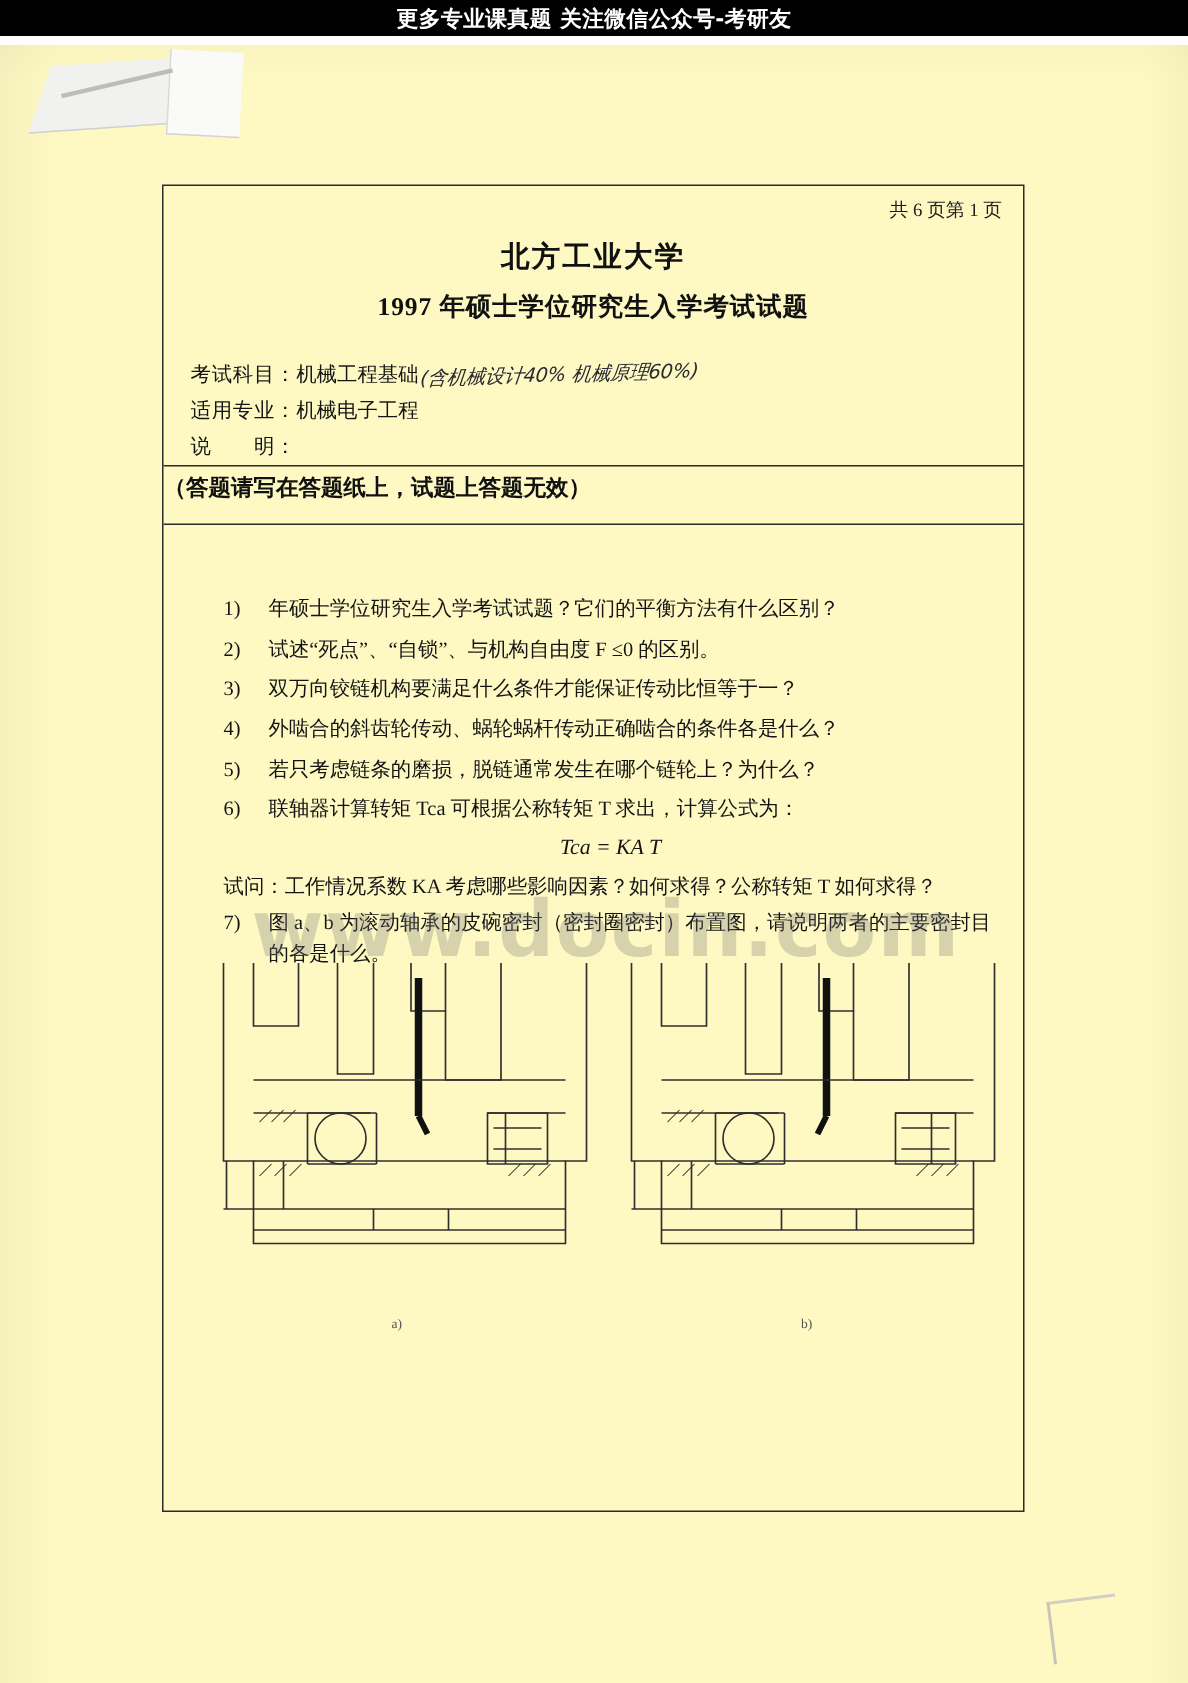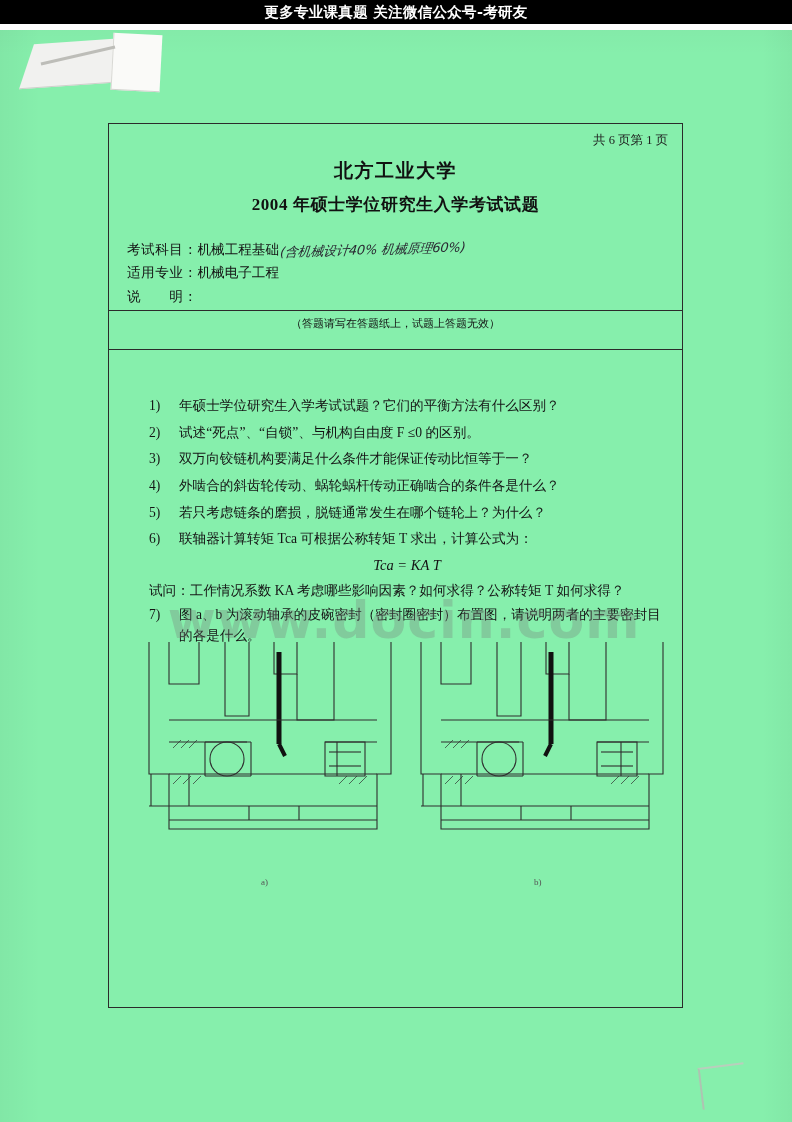--- a/index.html
+++ b/index.html
@@ -35,21 +35,21 @@
     letter-spacing: 0.3px;
     white-space: nowrap;
   }
 
   
   .scan {
     position: absolute;
     left: 0; top: 30px;
     width: 792px;
     height: 1092px;
-    background: #86efac;
+    background: #fef9c3;
     overflow: hidden;
   }
   
   .scan::before {
     content: "";
     position: absolute;
     left: 0; top: 0; right: 0; bottom: 0;
     background:
       linear-gradient(to right, rgba(0,0,0,0.035) 0px, rgba(0,0,0,0) 40px),
       linear-gradient(to left, rgba(0,0,0,0.03) 0px, rgba(0,0,0,0) 30px),
@@ -154,23 +154,23 @@
     height: 0;
     border-top: 1.4px solid #2b2b2b;
   }
   .divider.d1 { top: 186px; }
   .divider.d2 { top: 225px; }
 
   .notice {
     position: absolute;
     left: 0; right: 0;
     top: 192px;
-    text-align: center;
-    font-size: 11px;
-    font-weight: normal;
+    text-align: left;
+    font-size: 15px;
+    font-weight: bold;
     color: #111;
   }
 
   .section-title {
     position: absolute;
     left: -8px;
     top: 240px;
     font-size: 14px;
     color: #111;
     font-weight: normal;
@@ -255,21 +255,21 @@
   <div class="fold-a"></div>
   <div class="fold-b"></div>
   <div class="fold-c"></div>
   <div class="smudge"></div>
 
   <div class="sheet">
 
     <div class="page-no">共 6 页第 1 页</div>
 
     <div class="univ">北方工业大学</div>
-    <div class="exam-title">2004 年硕士学位研究生入学考试试题</div>
+    <div class="exam-title">1997 年硕士学位研究生入学考试试题</div>
 
     <div class="meta">
       <div class="meta-row">
         <span class="meta-label">考试科目：</span><span class="meta-val">机械工程基础</span><span class="handwrite">(含机械设计40%  机械原理60%)</span>
       </div>
       <div class="meta-row">
         <span class="meta-label">适用专业：</span><span class="meta-val">机械电子工程</span>
       </div>
       <div class="meta-row">
         <span class="meta-label">说　　明：</span><span class="meta-val"></span>

